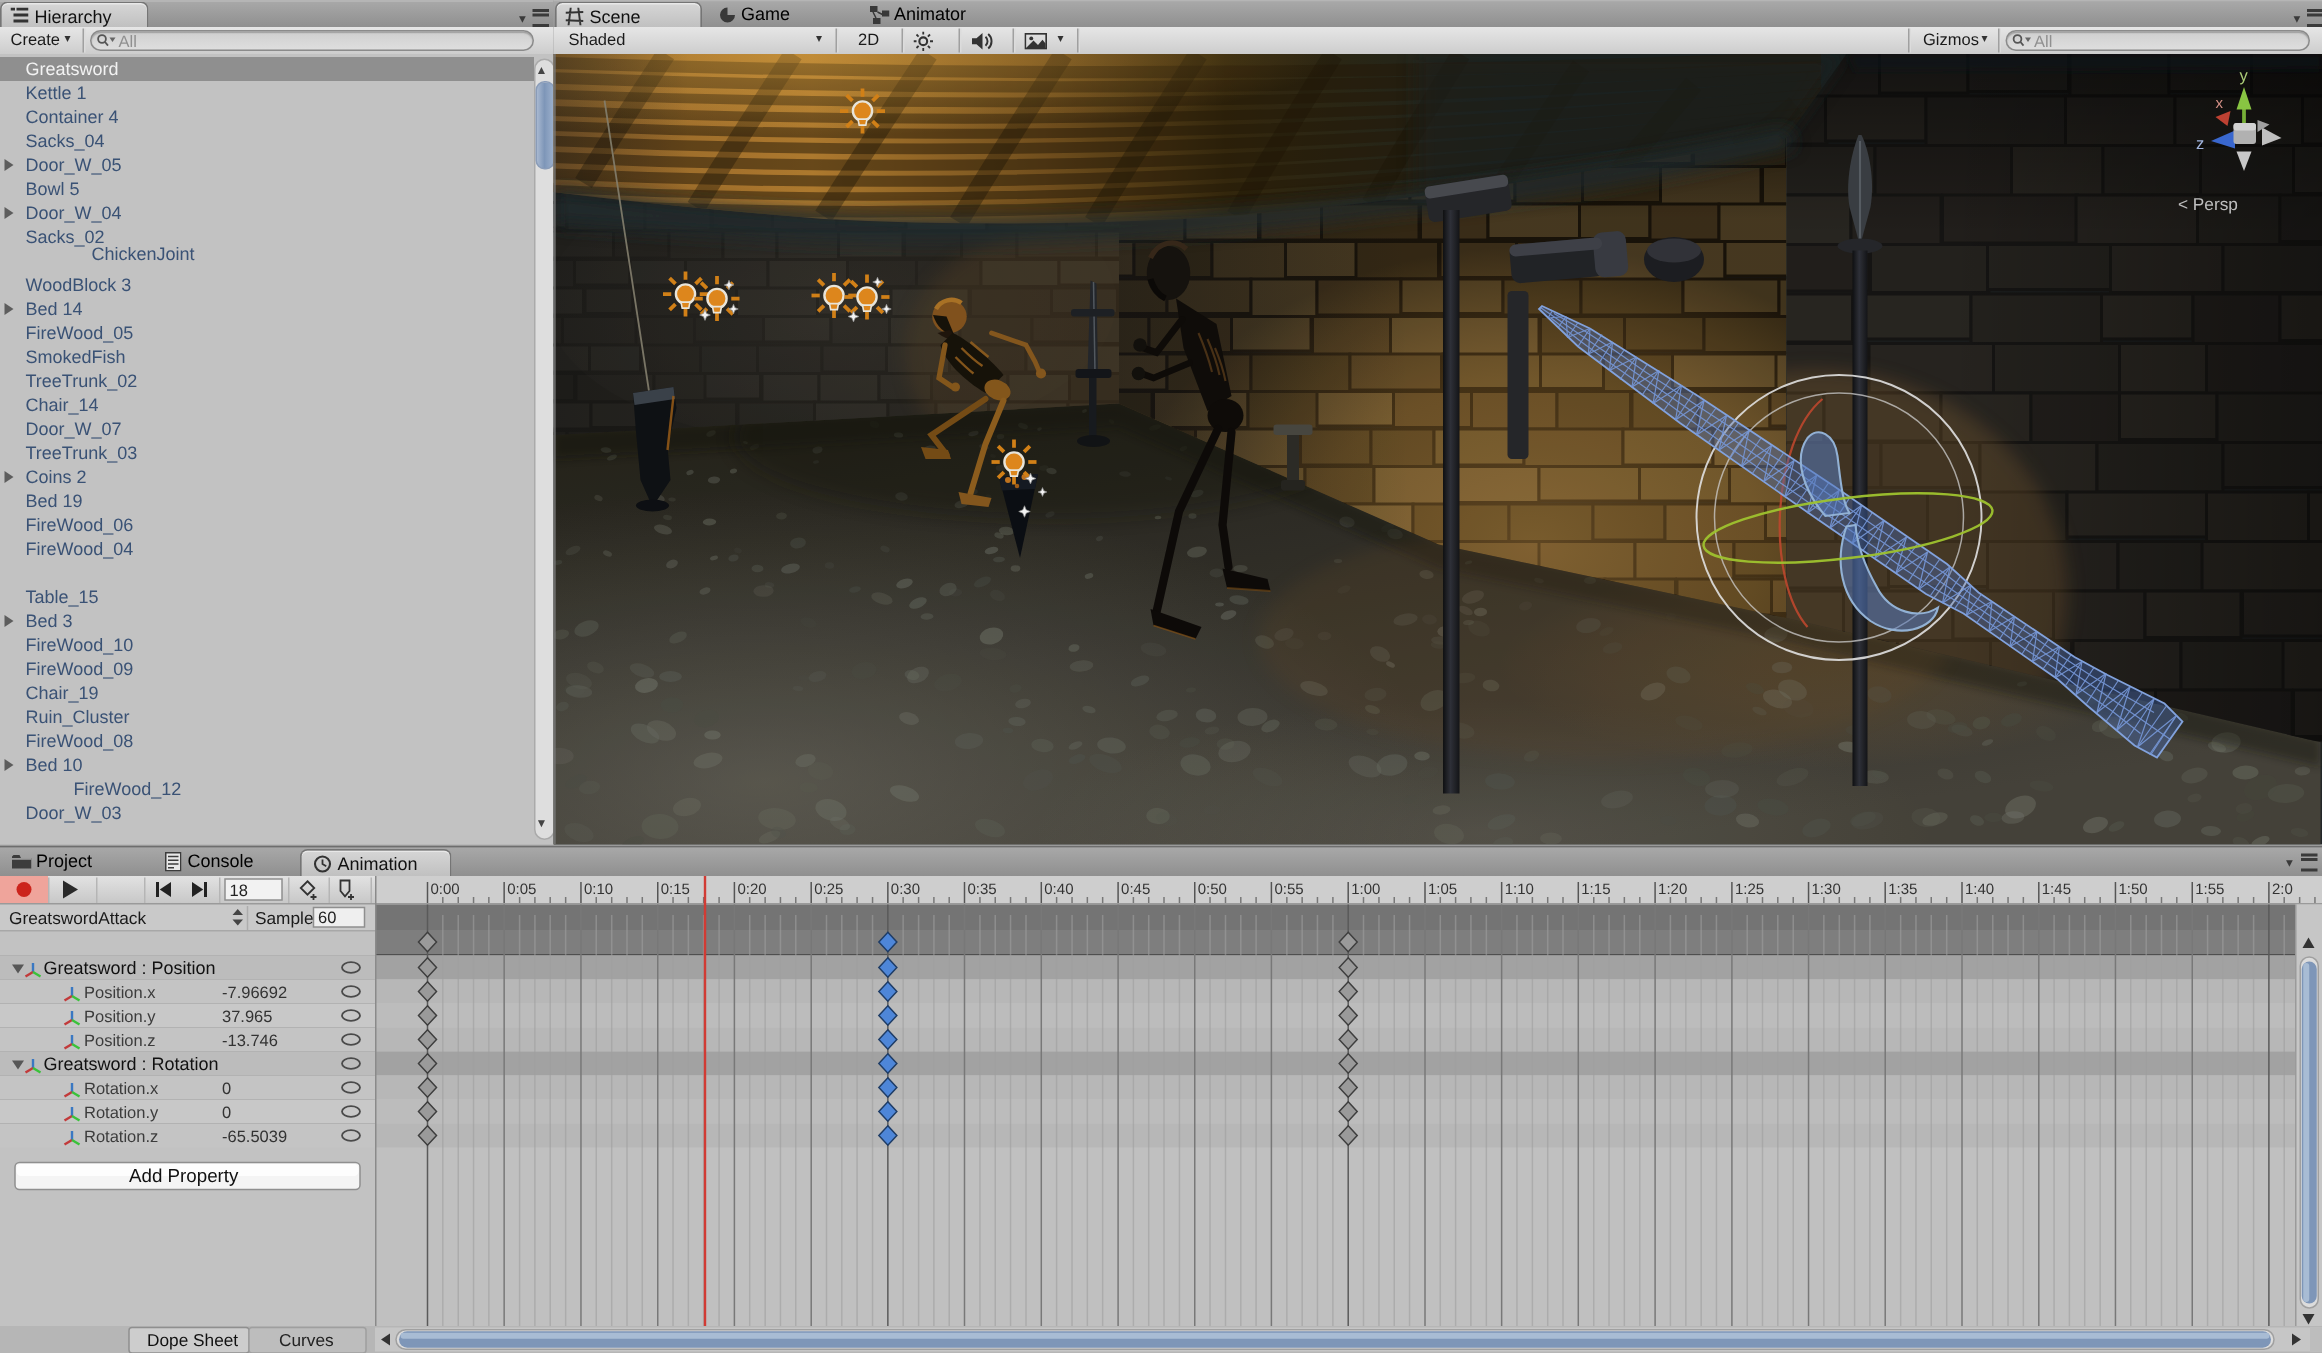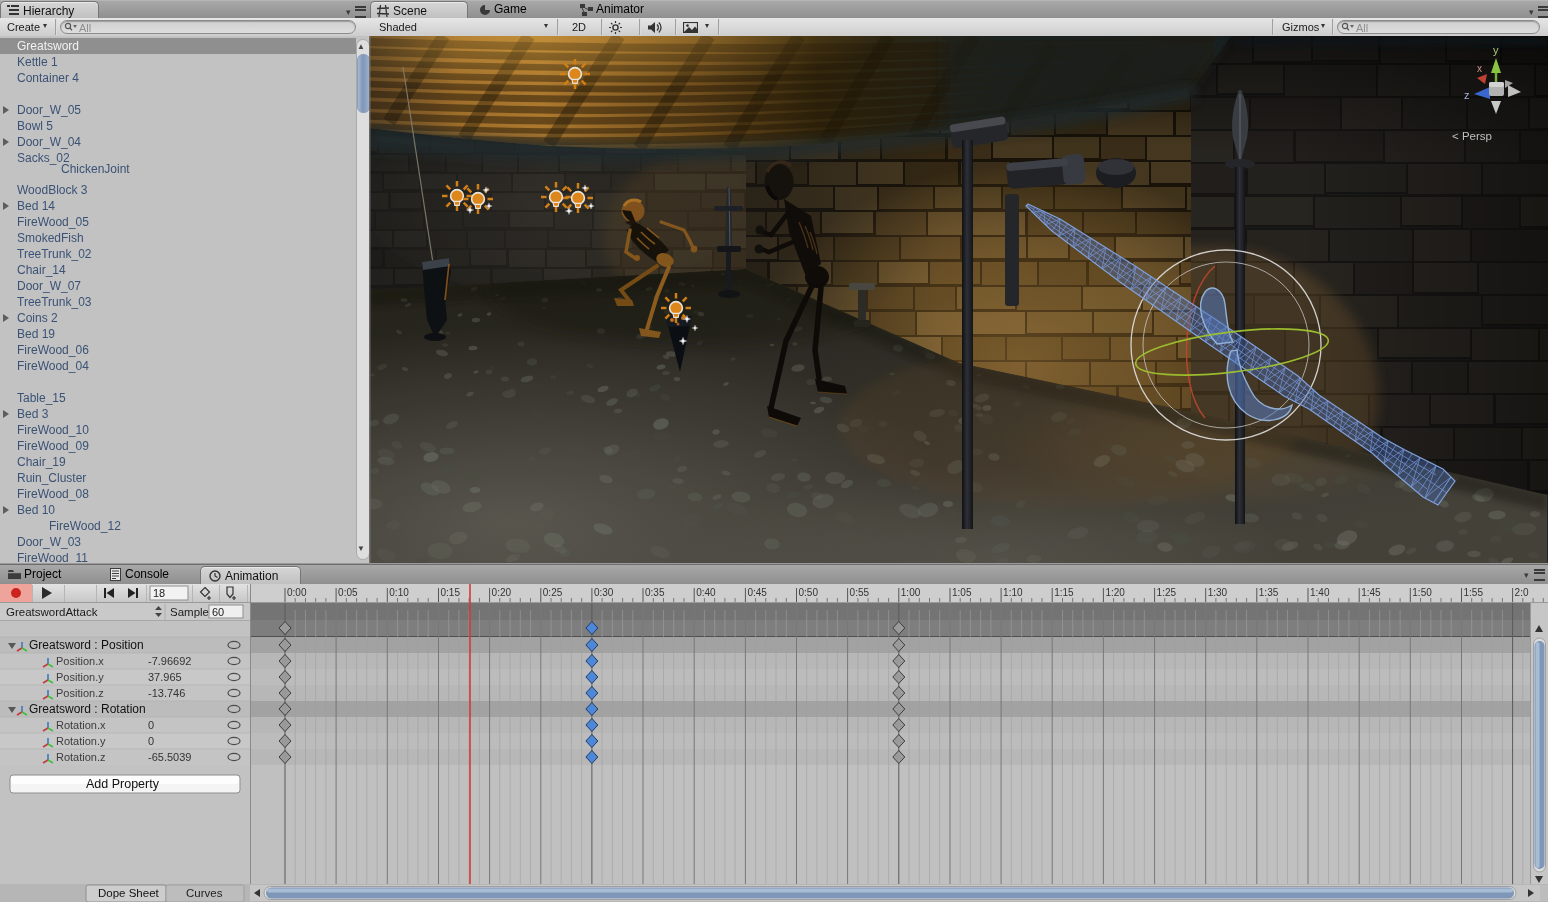--- a/index.html
+++ b/index.html
@@ -41,20 +41,21 @@
        <circle cx="4" cy="4" r="2.6" fill="none" stroke="#555" stroke-width="1.2"></circle>
        <line x1="6" y1="6" x2="8" y2="8.4" stroke="#555" stroke-width="1.2"></line>
        <path d="M9,3 l4,0 l-2,3 z" fill="#666"></path>
      </svg>
      <span class="abs" style="left:79px;top:3.5px;font-size:11px;color:#909090;">All</span>
   </div>
   <div class="abs" style="left:0;top:36px;width:369px;height:527px;background:#c2c2c2;overflow:hidden;">
     <div class="row" style="top:2px;background:#8f8f8f;color:#f2f2f2;"><span style="padding-left:17px;">Greatsword</span></div>
 <div class="row" style="top:18px;"><span style="padding-left:17px;">Kettle 1</span></div>
 <div class="row" style="top:34px;"><span style="padding-left:17px;">Container 4</span></div>
+<div class="row" style="top:50px;"><span style="padding-left:17px;">Sacks_04</span></div>
 <div class="row" style="top:66px;"><span style="position:absolute;left:3px;top:4px;width:0;height:0;border-left:6px solid #5d5d5d;border-top:4px solid transparent;border-bottom:4px solid transparent;"></span><span style="padding-left:17px;">Door_W_05</span></div>
 <div class="row" style="top:82px;"><span style="padding-left:17px;">Bowl 5</span></div>
 <div class="row" style="top:98px;"><span style="position:absolute;left:3px;top:4px;width:0;height:0;border-left:6px solid #5d5d5d;border-top:4px solid transparent;border-bottom:4px solid transparent;"></span><span style="padding-left:17px;">Door_W_04</span></div>
 <div class="row" style="top:114px;"><span style="padding-left:17px;">Sacks_02</span></div>
 <div class="row" style="top:125px;padding-left:44px;"><span style="padding-left:17px;">ChickenJoint</span></div>
 <div class="row" style="top:146px;"><span style="padding-left:17px;">WoodBlock 3</span></div>
 <div class="row" style="top:162px;"><span style="position:absolute;left:3px;top:4px;width:0;height:0;border-left:6px solid #5d5d5d;border-top:4px solid transparent;border-bottom:4px solid transparent;"></span><span style="padding-left:17px;">Bed 14</span></div>
 <div class="row" style="top:178px;"><span style="padding-left:17px;">FireWood_05</span></div>
 <div class="row" style="top:194px;"><span style="padding-left:17px;">SmokedFish</span></div>
 <div class="row" style="top:210px;"><span style="padding-left:17px;">TreeTrunk_02</span></div>
@@ -68,21 +69,20 @@
 <div class="row" style="top:354px;"><span style="padding-left:17px;">Table_15</span></div>
 <div class="row" style="top:370px;"><span style="position:absolute;left:3px;top:4px;width:0;height:0;border-left:6px solid #5d5d5d;border-top:4px solid transparent;border-bottom:4px solid transparent;"></span><span style="padding-left:17px;">Bed 3</span></div>
 <div class="row" style="top:386px;"><span style="padding-left:17px;">FireWood_10</span></div>
 <div class="row" style="top:402px;"><span style="padding-left:17px;">FireWood_09</span></div>
 <div class="row" style="top:418px;"><span style="padding-left:17px;">Chair_19</span></div>
 <div class="row" style="top:434px;"><span style="padding-left:17px;">Ruin_Cluster</span></div>
 <div class="row" style="top:450px;"><span style="padding-left:17px;">FireWood_08</span></div>
 <div class="row" style="top:466px;"><span style="position:absolute;left:3px;top:4px;width:0;height:0;border-left:6px solid #5d5d5d;border-top:4px solid transparent;border-bottom:4px solid transparent;"></span><span style="padding-left:17px;">Bed 10</span></div>
 <div class="row" style="top:482px;"><span style="padding-left:17px;margin-left:32px;">FireWood_12</span></div>
 <div class="row" style="top:498px;"><span style="padding-left:17px;">Door_W_03</span></div>
-<div class="row" style="top:514px;"><span style="padding-left:17px;">FireWood_11</span></div>
 
     <div class="abs" style="left:356px;top:3px;width:12px;height:519px;background:#dedede;border:1px solid #aaa;border-radius:7px;"></div>
     <div class="abs" style="left:357px;top:6px;color:#444;font-size:8px;">▲</div>
     <div class="abs" style="left:357px;top:18px;width:11px;height:57px;border-radius:6px;background:linear-gradient(90deg,#a8b8d0,#7e96b8 45%,#9cb0cc);border:1px solid #8a9cb8;"></div>
     <div class="abs" style="left:357px;top:508px;color:#444;font-size:8px;">▼</div>
   </div>
 </div>
 
 <div class="abs" style="left:369px;top:0;width:1179px;height:563px;background:#9a9a9a;">
   <div class="abs tabstrip" style="left:0;top:0;width:1179px;height:18px;"></div>

